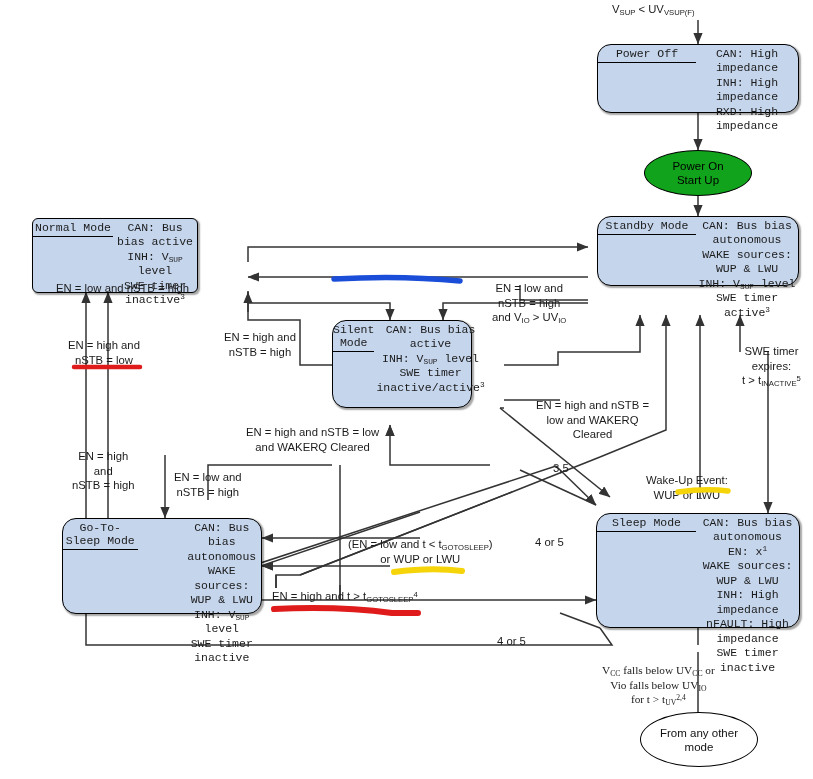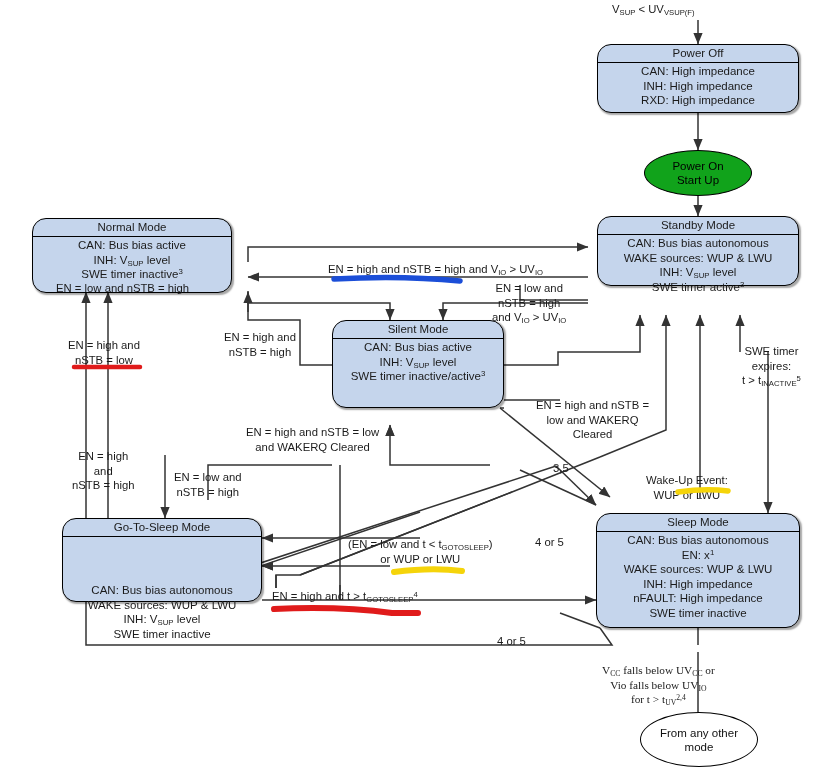--- a/index.html
+++ b/index.html
@@ -3,21 +3,21 @@
 <meta charset="utf-8">
 <style>
   html,body{margin:0;padding:0;background:#ffffff;}
   body{font-family:"Liberation Sans","DejaVu Sans",sans-serif;}
   #stage{position:relative;width:813px;height:779px;overflow:hidden;background:#fff;}
   svg.layer{position:absolute;left:0;top:0;width:813px;height:779px;}
   .node{position:absolute;box-sizing:border-box;}
   .state-box{
     background:#c5d5ec;border:1.4px solid #000;border-radius:14px;
     box-shadow:1.5px 1.5px 1.5px rgba(0,0,0,0.35);
-    display:flex;flex-direction:column;align-items:center;
+    display:flex;flex-direction:row;align-items:flex-start;font-family:Liberation Mono, monospace;
   }
   .state-title{
     width:100%;text-align:center;font-size:11.5px;color:#1b1b1b;
     padding:2px 0 1.5px 0;border-bottom:1.4px solid #000;line-height:13px;
   }
   .state-body{
     width:100%;text-align:center;font-size:11.5px;color:#1b1b1b;
     padding:1.5px 2px 2px 2px;line-height:14.5px;
   }
   .ellipse{
@@ -167,48 +167,47 @@
 
   <div class="node ellipse green" style="left:644px;top:150px;width:108px;height:46px;">
     <span>Power On<br>Start Up</span>
   </div>
 
   <div class="node state-box" style="left:597px;top:216px;width:202px;height:70px;">
     <div class="state-title">Standby Mode</div>
     <div class="state-body">CAN: Bus bias autonomous<br>WAKE sources: WUP &amp; LWU<br>INH: V<sub>SUP</sub> level<br>SWE timer active<sup>3</sup></div>
   </div>
 
-  <div class="node state-box" style="left:32px;top:218px;width:200px;height:75px;">
+  <div class="node state-box" style="left:32px;top:218px;width:166px;height:75px;border-radius:6px;">
     <div class="state-title">Normal Mode</div>
     <div class="state-body">CAN: Bus bias active<br>INH: V<sub>SUP</sub> level<br>SWE timer inactive<sup>3</sup></div>
   </div>
 
-  <div class="node state-box" style="left:332px;top:320px;width:172px;height:88px;">
+  <div class="node state-box" style="left:332px;top:320px;width:140px;height:88px;">
     <div class="state-title">Silent Mode</div>
     <div class="state-body">CAN: Bus bias active<br>INH: V<sub>SUP</sub> level<br>SWE timer inactive/active<sup>3</sup></div>
   </div>
 
-  <div class="node state-box" style="left:62px;top:518px;width:200px;height:84px;gap:45px;">
+  <div class="node state-box" style="left:62px;top:518px;width:200px;height:96px;gap:45px;">
     <div class="state-title">Go-To-Sleep Mode</div>
     <div class="state-body">CAN: Bus bias autonomous<br>WAKE sources: WUP &amp; LWU<br>INH: V<sub>SUP</sub> level<br>SWE timer inactive</div>
   </div>
 
   <div class="node state-box" style="left:596px;top:513px;width:204px;height:115px;">
     <div class="state-title">Sleep Mode</div>
     <div class="state-body">CAN: Bus bias autonomous<br>EN: x<sup>1</sup><br>WAKE sources: WUP &amp; LWU<br>INH: High impedance<br>nFAULT: High impedance<br>SWE timer inactive</div>
   </div>
 
   <div class="node ellipse white" style="left:640px;top:712px;width:118px;height:55px;">
     <span>From any other<br>mode</span>
   </div>
 
   <div class="lbl" style="left:612px;top:2px;">V<sub>SUP</sub> &lt; UV<sub>VSUP(F)</sub></div>
 
 
-  <div class="lbl" style="left:328px;top:262px;">EN = high and nSTB = high and V<sub>IO</sub> &gt; UV<sub>IO</sub></div>
 
   <div class="lbl" style="left:56px;top:281px;">EN = low and nSTB = high</div>
 
   <div class="lbl" style="left:492px;top:281px;">EN = low and<br>nSTB = high<br>and V<sub>IO</sub> &gt; UV<sub>IO</sub></div>
 
   <div class="lbl" style="left:224px;top:330px;">EN = high and<br>nSTB = high</div>
 
   <div class="lbl" style="left:68px;top:338px;">EN = high and<br>nSTB = low</div>
 
 

